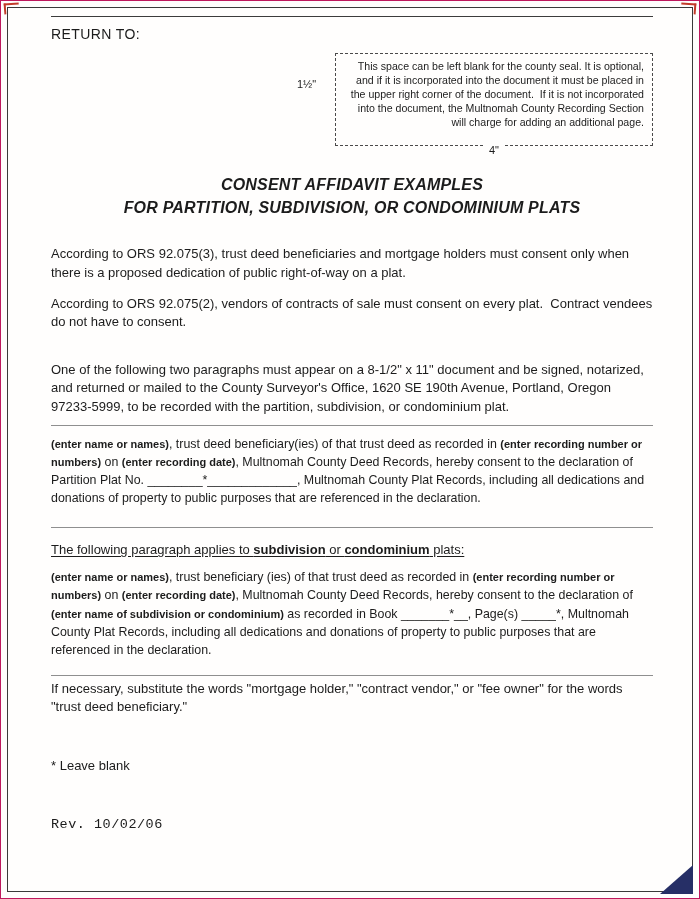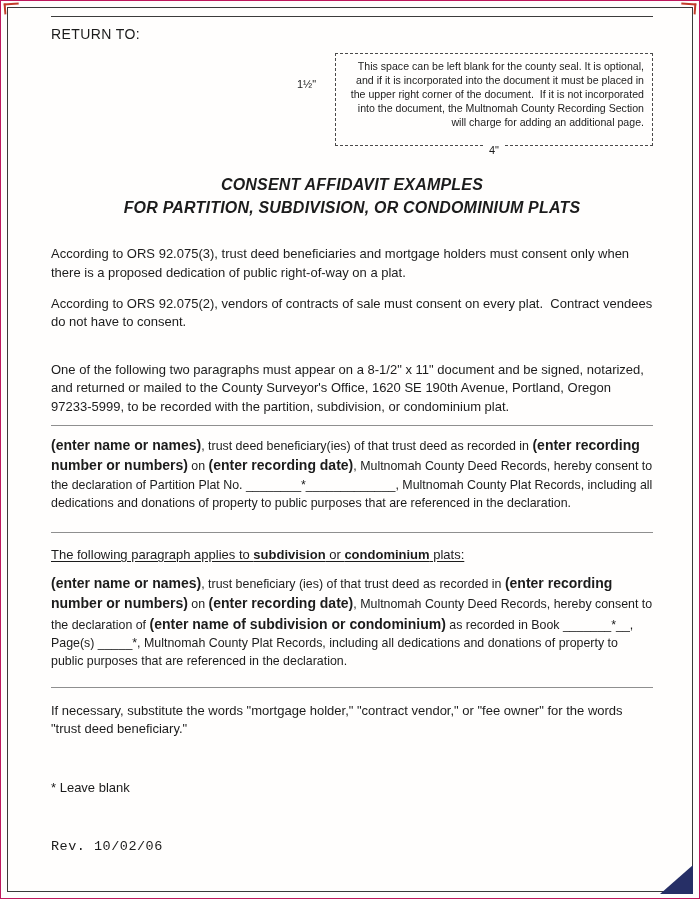--- a/index.html
+++ b/index.html
@@ -57,23 +57,23 @@
   .rule { border-top:1px solid #8f8f8f; height:0; }
   .rule-1 { margin-top:9px; }
   .rule-2 { margin-top:20px; }
   .rule-3 { margin-top:16px; }
 
   .heading { font-size:13px; line-height:1.4; text-decoration:underline; text-underline-offset:2px; white-space:pre-wrap; }
   .h1 { margin-top:12px; }
   .h2 { margin-top:13px; }
 
   .enter-para { font-size:12.4px; line-height:1.46; margin-top:9px; white-space:pre-wrap; }
-  .enter-para b { font-size:14px;margin-top:32px; }
+  .enter-para b { font-size:11px;margin-top:32px; }
 
-  .p-substitute { margin-top:14px; }
+  .p-substitute { margin-top:4px; }
   .leave-blank { margin-top:42px; font-size:13px; }
   .rev { margin-top:44px; font-family:"Liberation Mono", monospace; font-size:13.5px; letter-spacing:0.5px; }
 </style>
 </head>
 <body>
 
 <div class="sheet">
   <div class="frame"></div>
   <div class="mark tl"></div>
   <div class="mark tr"></div>

